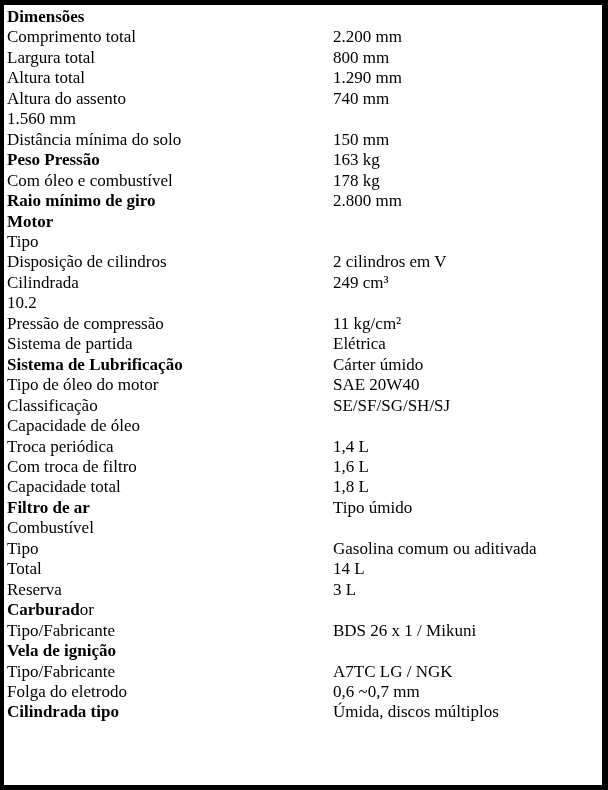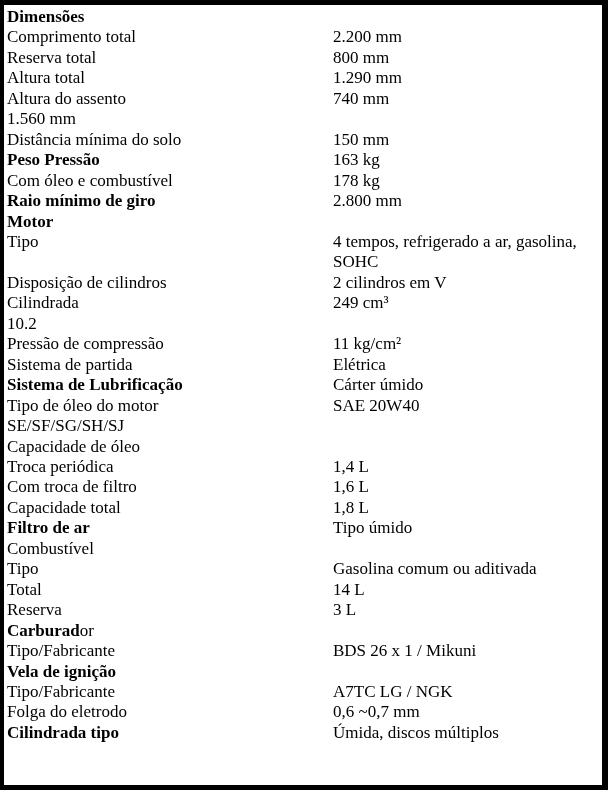--- a/index.html
+++ b/index.html
@@ -21,21 +21,21 @@
     font-family: "Liberation Serif", "DejaVu Serif", serif;
     font-size: 17px;
     line-height: 20.45px;
     color: #000000;
   }
   .spec-table {
     width: 100%;
   }
   .row {
     display: flex;
-    align-items: flex-start;
+    align-items: center;
   }
   .labelcell {
     flex: 0 0 326px;
     white-space: nowrap;
     overflow: visible;
   }
   .lab-main.bold {
     font-weight: bold;
   }
   .lab-tail {
@@ -61,21 +61,21 @@
           <span class="vline"></span>
         </span>
       </div>
       <div class="row">
         <span class="labelcell"><span class="lab-main">Comprimento total</span></span>
         <span class="valuecell">
           <span class="vline">2.200 mm</span>
         </span>
       </div>
       <div class="row">
-        <span class="labelcell"><span class="lab-main">Reserva total</span></span>
+        <span class="labelcell"><span class="lab-main">Largura total</span></span>
         <span class="valuecell">
           <span class="vline">800 mm</span>
         </span>
       </div>
       <div class="row">
         <span class="labelcell"><span class="lab-main">Altura total</span></span>
         <span class="valuecell">
           <span class="vline">1.290 mm</span>
         </span>
       </div>
@@ -115,24 +115,20 @@
         </span>
       </div>
       <div class="row">
         <span class="labelcell"><span class="lab-main bold">Motor</span></span>
         <span class="valuecell">
           <span class="vline"></span>
         </span>
       </div>
       <div class="row">
         <span class="labelcell"><span class="lab-main">Tipo</span></span>
-        <span class="valuecell">
-          <span class="vline">4 tempos, refrigerado a ar, gasolina,</span>
-          <span class="vline">SOHC</span>
-        </span>
       </div>
       <div class="row">
         <span class="labelcell"><span class="lab-main">Disposição de cilindros</span></span>
         <span class="valuecell">
           <span class="vline">2 cilindros em V</span>
         </span>
       </div>
       <div class="row">
         <span class="labelcell"><span class="lab-main">Cilindrada</span></span>
         <span class="valuecell">
@@ -162,20 +158,21 @@
           <span class="vline">Cárter úmido</span>
         </span>
       </div>
       <div class="row">
         <span class="labelcell"><span class="lab-main">Tipo de óleo do motor</span></span>
         <span class="valuecell">
           <span class="vline">SAE 20W40</span>
         </span>
       </div>
       <div class="row">
+        <span class="labelcell"><span class="lab-main">Classificação</span></span>
         <span class="valuecell">
           <span class="vline">SE/SF/SG/SH/SJ</span>
         </span>
       </div>
       <div class="row">
         <span class="labelcell"><span class="lab-main">Capacidade de óleo</span></span>
         <span class="valuecell">
           <span class="vline"></span>
         </span>
       </div>

